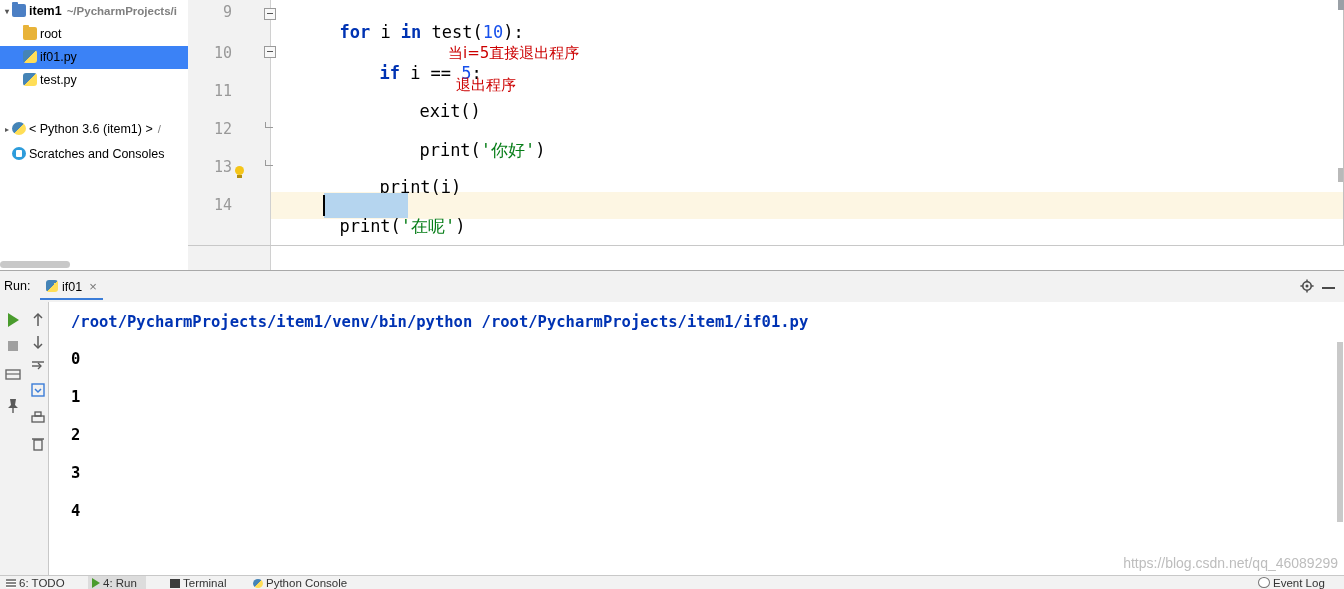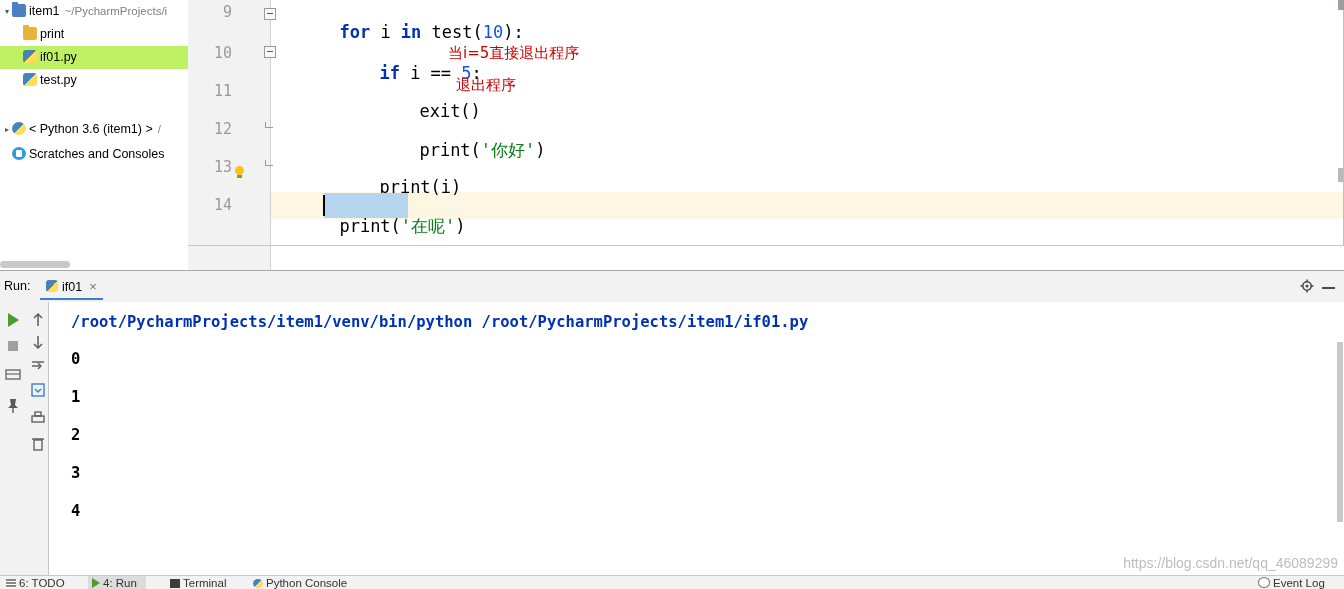--- a/index.html
+++ b/index.html
@@ -38,21 +38,21 @@
   }
   .tree-row {
     height: 23px;
     line-height: 23px;
     white-space: nowrap;
     font-size: 12.5px;
     padding-left: 2px;
     position: relative;
   }
   .tree-row.selected {
-    background: #bef264;
+    background: #3b82f6;
   }
   .tree-row .arrow {
     display: inline-block;
     width: 10px;
     color: #555;
     font-size: 8px;
     text-align: center;
     vertical-align: middle;
   }
   .tree-ic {
@@ -402,26 +402,26 @@
     background: #dcdcdc;
   }
 </style>
 </head>
 <body>
 
 <div id="top-area">
 
   <div id="project-tree">
 
-    <div class="tree-row" style="top:0px;position:absolute;left:0;width:188px;">
+    <div class="tree-row" style="top:0px;position:absolute;left:0;width:188px;font-weight:bold;">
       <span class="arrow">▾</span><span class="tree-ic ic-folder-blue"></span><span class="tree-label">item1</span><span class="tree-path">~/PycharmProjects/i</span>
     </div>
 
     <div class="tree-row" style="top:23px;position:absolute;left:0;width:188px;">
-      <span class="arrow"></span><span style="display:inline-block;width:11px;"></span><span class="tree-ic ic-folder-yellow"></span><span class="tree-label">print</span>
+      <span class="arrow"></span><span style="display:inline-block;width:11px;"></span><span class="tree-ic ic-folder-yellow"></span><span class="tree-label">root</span>
     </div>
 
     <div class="tree-row selected" style="top:46px;position:absolute;left:0;width:188px;">
       <span class="arrow"></span><span style="display:inline-block;width:11px;"></span><span class="tree-ic ic-py"></span><span class="tree-label">if01.py</span>
     </div>
 
     <div class="tree-row" style="top:69px;position:absolute;left:0;width:188px;">
       <span class="arrow"></span><span style="display:inline-block;width:11px;"></span><span class="tree-ic ic-py"></span><span class="tree-label">test.py</span>
     </div>
 

